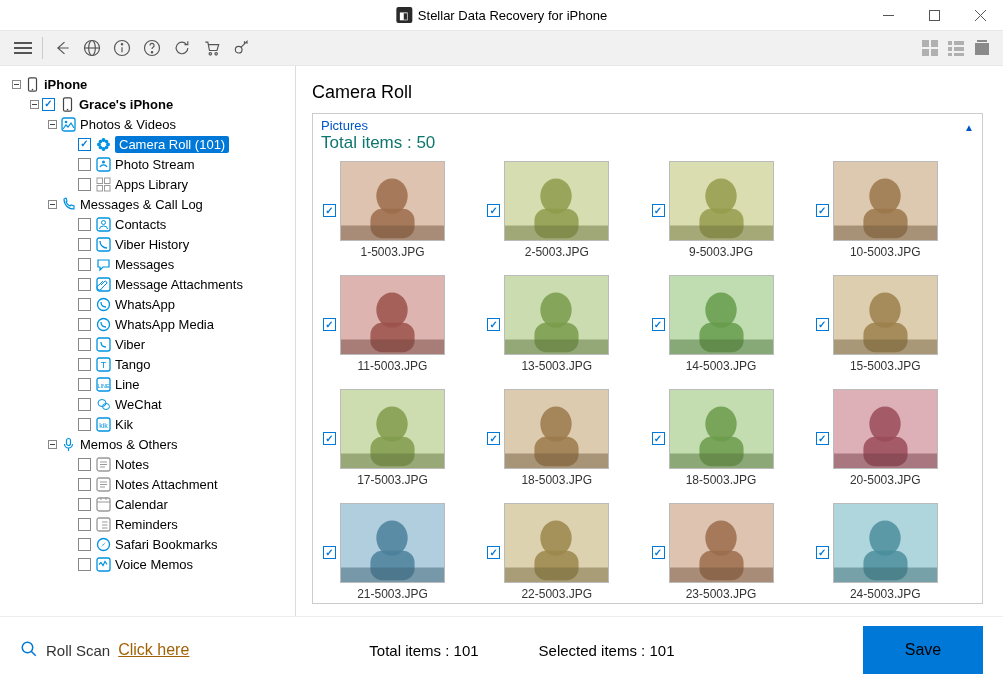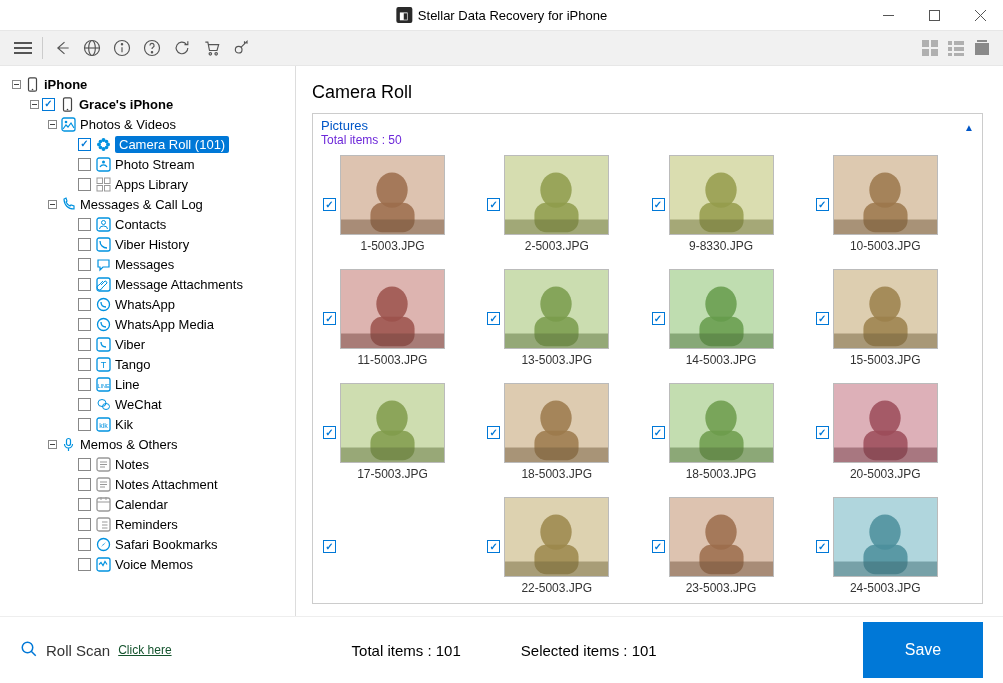--- a/index.html
+++ b/index.html
@@ -36,38 +36,38 @@
     .tree-icon svg{width:15px; height:15px;}
     .tree-label { }
     .tree-label.bold { font-weight:600; }
     .tree-item.selected .tree-label { background:#0078d7; color:#fff; padding: 1px 4px; border-radius:2px;}
     
     .main { flex:1; padding: 16px 20px 12px 16px; display:flex; flex-direction:column; overflow:hidden;}
     .main-title { font-size:18px; margin-bottom:10px; }
     .panel { border:1px solid #ccc; flex:1; position:relative; overflow:hidden;}
     .panel-header { padding: 4px 8px; display:flex; justify-content:space-between; align-items:flex-start;}
     .panel-header .sect-title{ color:#0056c7; font-size:13px;}
-    .panel-header .sect-count{ font-size:12px; color:#6d28d9;}
+    .panel-header .sect-count{ font-size:17px; color:#0f766e;}
     .collapse-arrow{ color:#0056c7; font-size:10px; cursor:pointer; margin-top:4px;}
     .thumbs { overflow-y:scroll; height: calc(100% - 36px); padding: 4px 10px 10px 10px;}
     .thumb-grid { display:grid; grid-template-columns: repeat(4, 1fr); gap: 16px 8px;}
     .thumb-cell { display:flex; align-items:center; gap:4px;}
     .thumb-check { width:13px; height:13px; border:1px solid #0078d7; display:inline-flex; align-items:center; justify-content:center; color:#0078d7; cursor:pointer; flex-shrink:0;}
     .thumb-check::after{content:"✓"; font-size:10px; font-weight:bold;}
     .thumb-body{ display:flex; flex-direction:column; align-items:center; gap:4px;}
     .thumb-img { width:105px; height:80px; background:#ddd; border:1px solid #bbb; overflow:hidden; position:relative;}
     .thumb-img svg{width:100%; height:100%;}
     .thumb-name{ font-size:12px; color:#333; text-align:center;}
     
     .footer { height: 67px; display:flex; align-items:center; padding: 0 20px; border-top:1px solid #eee;}
     .deepscan { display:flex; align-items:center; gap:8px; color:#333;}
     .deepscan .mag{ color:#0078d7; }
-    .deepscan .link{ color:#14532d; text-decoration:underline; cursor:pointer; font-size:12px;}
+    .deepscan .link{ color:#a16207; text-decoration:underline; cursor:pointer; font-size:16px;}
     .footer-stats { margin-left: 180px; display:flex; gap: 60px; font-size:15px;}
-    .save-btn { margin-left:auto; background:#0078d7; color:#ffffff; border:none; width:120px; height:56px; font-size:16px; cursor:pointer;}
+    .save-btn { margin-left:auto; background:#0078d7; color:#000000; border:none; width:120px; height:48px; font-size:16px; cursor:pointer;}
     
     
   </style>
 </head>
 <body>
 
 <div class="titlebar">
   <div class="titlebar-title">
     <span class="logo">◧</span>
     <span>Stellar Data Recovery for iPhone</span>
@@ -558,21 +558,21 @@
             </div>
             <div class="thumb-cell">
               <span class="thumb-check"></span>
               <div class="thumb-body">
                 <div class="thumb-img"><svg viewBox="0 0 105 80" preserveAspectRatio="xMidYMid slice">
                     <rect width="105" height="80" fill="hsl(65,40%,78%)"></rect>
                     <ellipse cx="52" cy="35" rx="16" ry="18" fill="hsl(65,35%,45%)" opacity="0.85"></ellipse>
                     <rect x="30" y="48" width="45" height="30" rx="12" fill="hsl(65,35%,45%)" opacity="0.85"></rect>
                     <rect x="0" y="65" width="105" height="15" fill="hsl(65,30%,35%)" opacity="0.5"></rect>
                   </svg></div>
-                <div class="thumb-name">9-8330.JPG</div>
+                <div class="thumb-name">9-5003.JPG</div>
               </div>
             </div>
             <div class="thumb-cell">
               <span class="thumb-check"></span>
               <div class="thumb-body">
                 <div class="thumb-img"><svg viewBox="0 0 105 80" preserveAspectRatio="xMidYMid slice">
                     <rect width="105" height="80" fill="hsl(33,40%,78%)"></rect>
                     <ellipse cx="52" cy="35" rx="16" ry="18" fill="hsl(33,35%,45%)" opacity="0.85"></ellipse>
                     <rect x="30" y="48" width="45" height="30" rx="12" fill="hsl(33,35%,45%)" opacity="0.85"></rect>
                     <rect x="0" y="65" width="105" height="15" fill="hsl(33,30%,35%)" opacity="0.5"></rect>
@@ -671,20 +671,29 @@
                     <rect width="105" height="80" fill="hsl(350,40%,78%)"></rect>
                     <ellipse cx="52" cy="35" rx="16" ry="18" fill="hsl(350,35%,45%)" opacity="0.85"></ellipse>
                     <rect x="30" y="48" width="45" height="30" rx="12" fill="hsl(350,35%,45%)" opacity="0.85"></rect>
                     <rect x="0" y="65" width="105" height="15" fill="hsl(350,30%,35%)" opacity="0.5"></rect>
                   </svg></div>
                 <div class="thumb-name">20-5003.JPG</div>
               </div>
             </div>
             <div class="thumb-cell">
               <span class="thumb-check"></span>
+              <div class="thumb-body">
+                <div class="thumb-img"><svg viewBox="0 0 105 80" preserveAspectRatio="xMidYMid slice">
+                    <rect width="105" height="80" fill="hsl(200,40%,78%)"></rect>
+                    <ellipse cx="52" cy="35" rx="16" ry="18" fill="hsl(200,35%,45%)" opacity="0.85"></ellipse>
+                    <rect x="30" y="48" width="45" height="30" rx="12" fill="hsl(200,35%,45%)" opacity="0.85"></rect>
+                    <rect x="0" y="65" width="105" height="15" fill="hsl(200,30%,35%)" opacity="0.5"></rect>
+                  </svg></div>
+                <div class="thumb-name">21-5003.JPG</div>
+              </div>
             </div>
             <div class="thumb-cell">
               <span class="thumb-check"></span>
               <div class="thumb-body">
                 <div class="thumb-img"><svg viewBox="0 0 105 80" preserveAspectRatio="xMidYMid slice">
                     <rect width="105" height="80" fill="hsl(45,40%,78%)"></rect>
                     <ellipse cx="52" cy="35" rx="16" ry="18" fill="hsl(45,35%,45%)" opacity="0.85"></ellipse>
                     <rect x="30" y="48" width="45" height="30" rx="12" fill="hsl(45,35%,45%)" opacity="0.85"></rect>
                     <rect x="0" y="65" width="105" height="15" fill="hsl(45,30%,35%)" opacity="0.5"></rect>
                   </svg></div>

